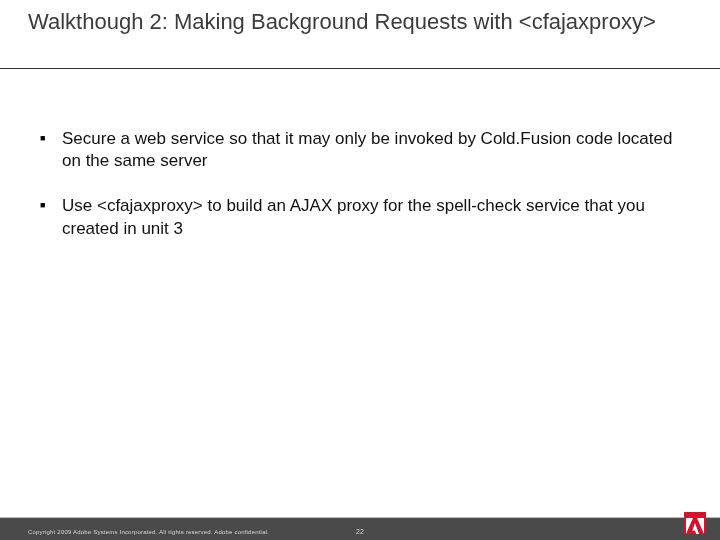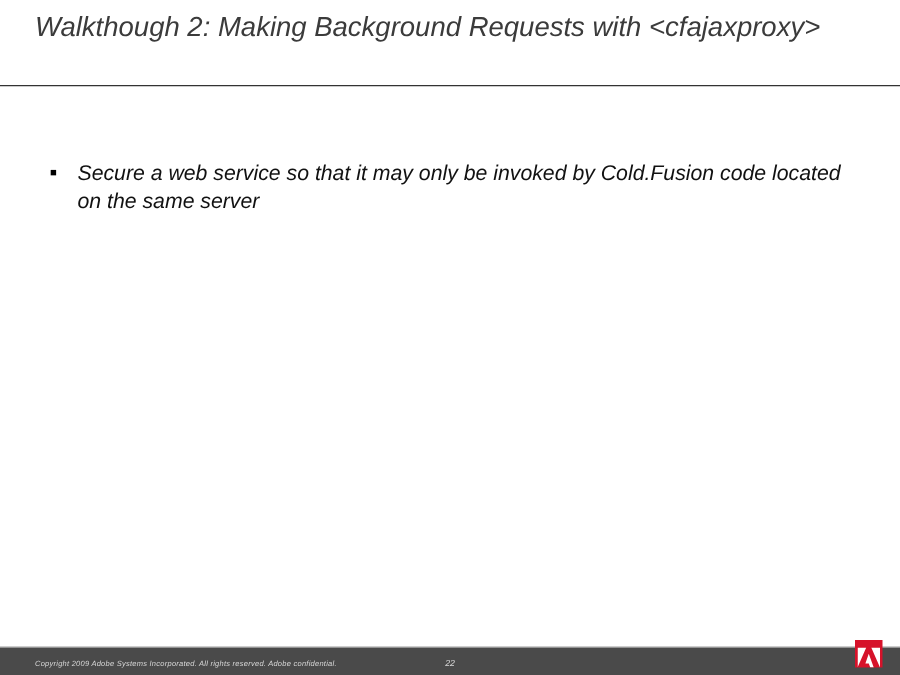--- a/index.html
+++ b/index.html
@@ -1,17 +1,17 @@
 <!DOCTYPE html>
 <html><head>
 <meta charset="utf-8">
 <style>
   * { margin: 0; padding: 0; box-sizing: border-box; }
   html, body { width: 720px; height: 540px; font-family: Arial, Helvetica, sans-serif; background: #fff; }
-  .slide { position: relative; width: 720px; height: 540px; background: #fff; overflow: hidden; font-style: italic; }
+  .slide { position: relative; width: 720px; height: 540px; background: #fff; overflow: hidden; }
 
   .title-block { padding: 8px 0 0 28px; }
   .title-block h1 { font-size: 22px; font-weight: 400; color: #3b3b3b; line-height: 1.25; }
   .title-rule { position: absolute; left: 0; top: 68px; width: 100%; height: 1px; background: #333; }
 
   .body { padding: 92px 24px 0 40px; }
   ul.points { list-style: none; }
   ul.points li { position: relative; padding-left: 22px; margin-bottom: 22px; font-size: 17px; color: #111; line-height: 1.35; }
   ul.points li::before { content: "■"; position: absolute; left: 0; top: 4px; font-size: 9px; color: #000; }
 
@@ -30,20 +30,21 @@
 <div class="slide">
 
   <div class="title-block">
     <h1>Walkthough 2: Making Background Requests with &lt;cfajaxproxy&gt;</h1>
   </div>
   <div class="title-rule"></div>
 
   <div class="body">
     <ul class="points">
       <li>Secure a web service so that it may only be invoked by Cold.Fusion code located on the same server</li>
+      <li>Use &lt;cfajaxproxy&gt; to build an AJAX proxy for the spell-check service that you created in unit 3</li>
     </ul>
   </div>
 
   <div class="footer">
     <div class="footer-top-line"></div>
     <div class="footer-bar"></div>
     <span class="footer-text">Copyright 2009 Adobe Systems Incorporated.  All rights reserved.  Adobe confidential.</span>
     <span class="footer-page">22</span>
     <div class="logo">
       <svg width="18" height="16" viewBox="0 0 18 16">

